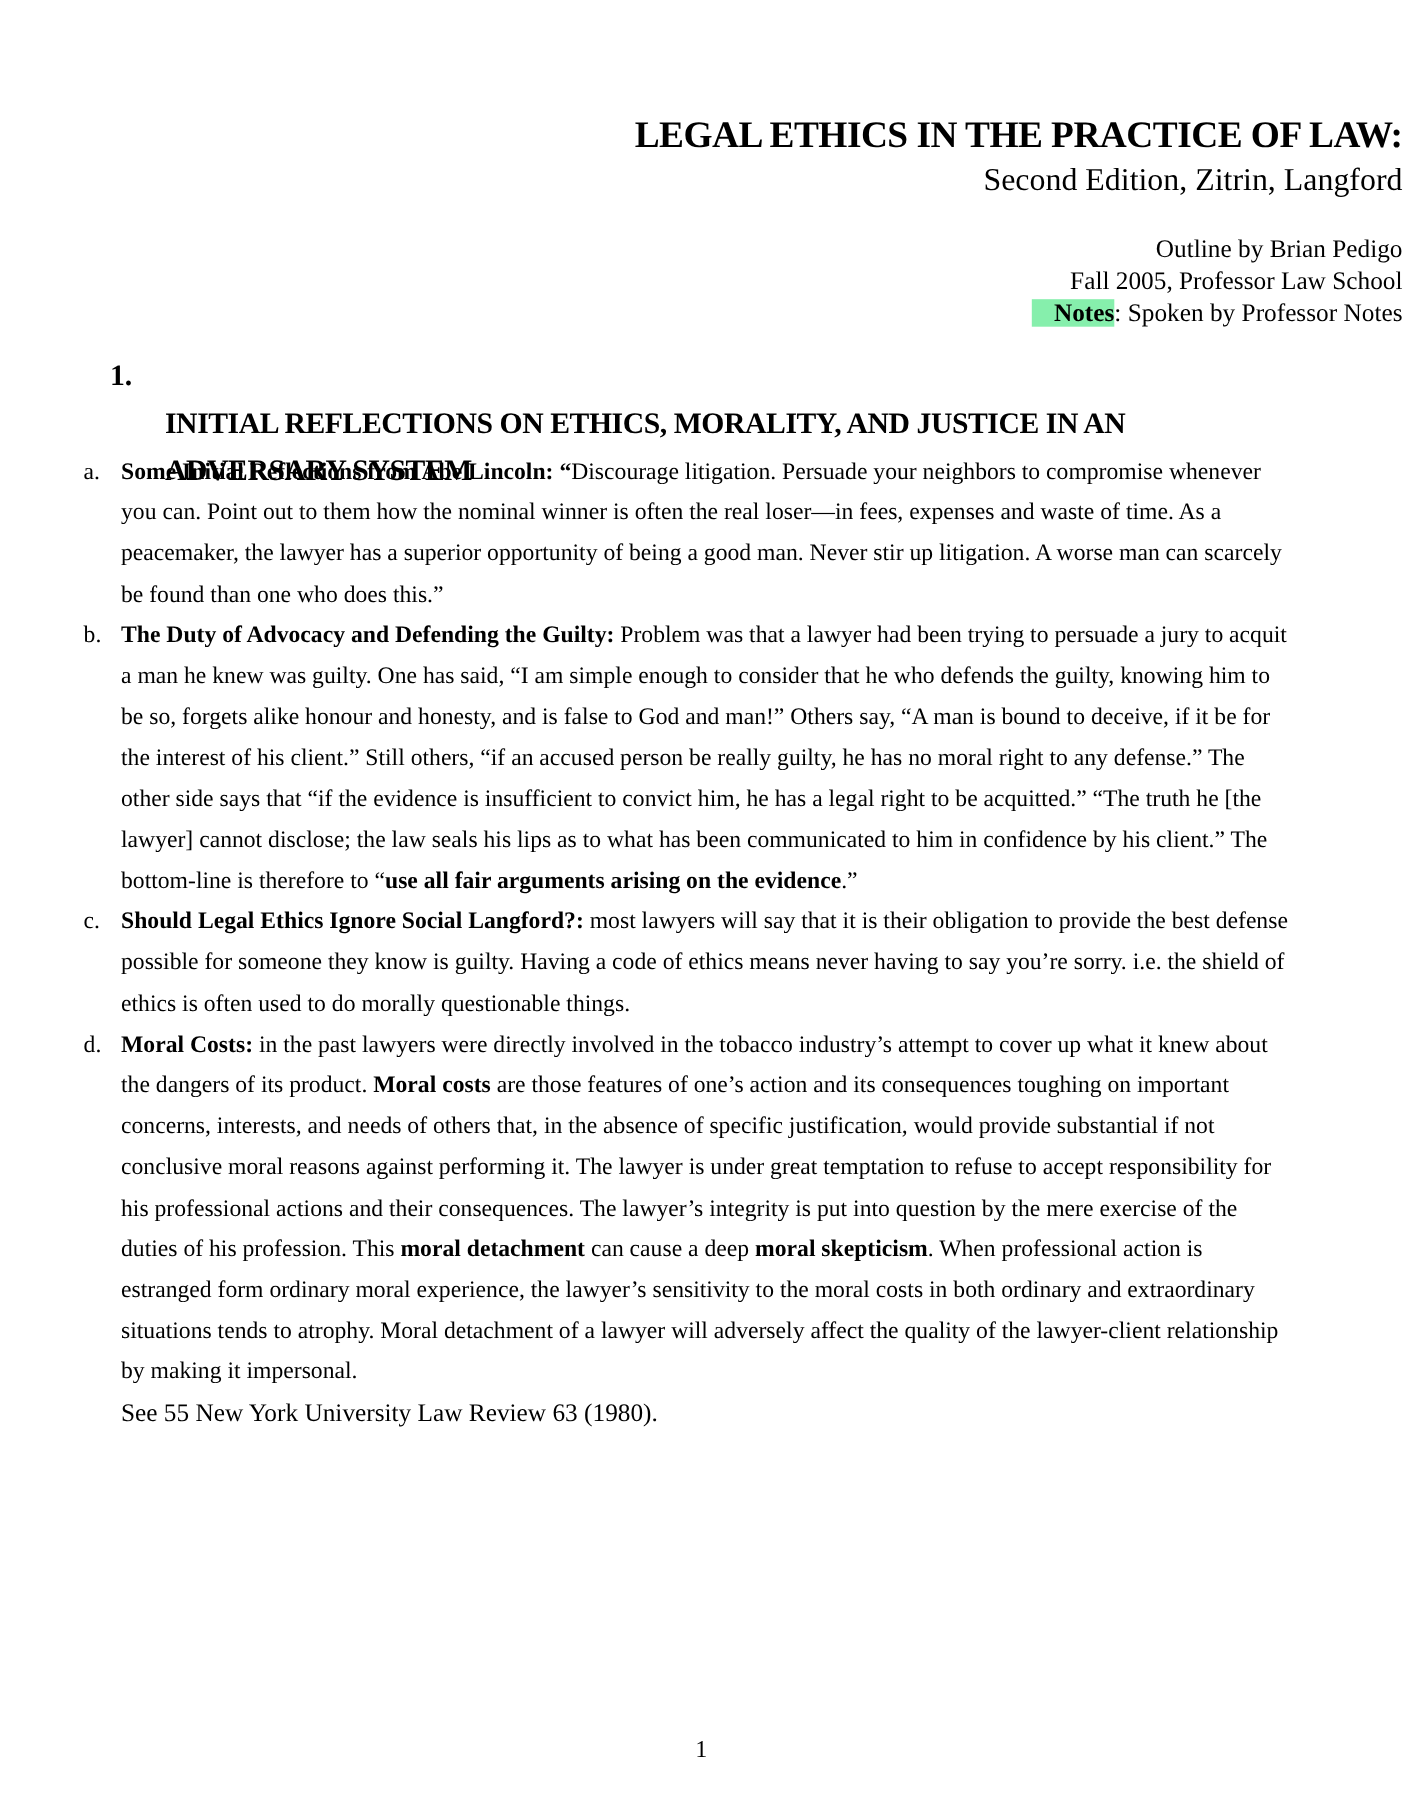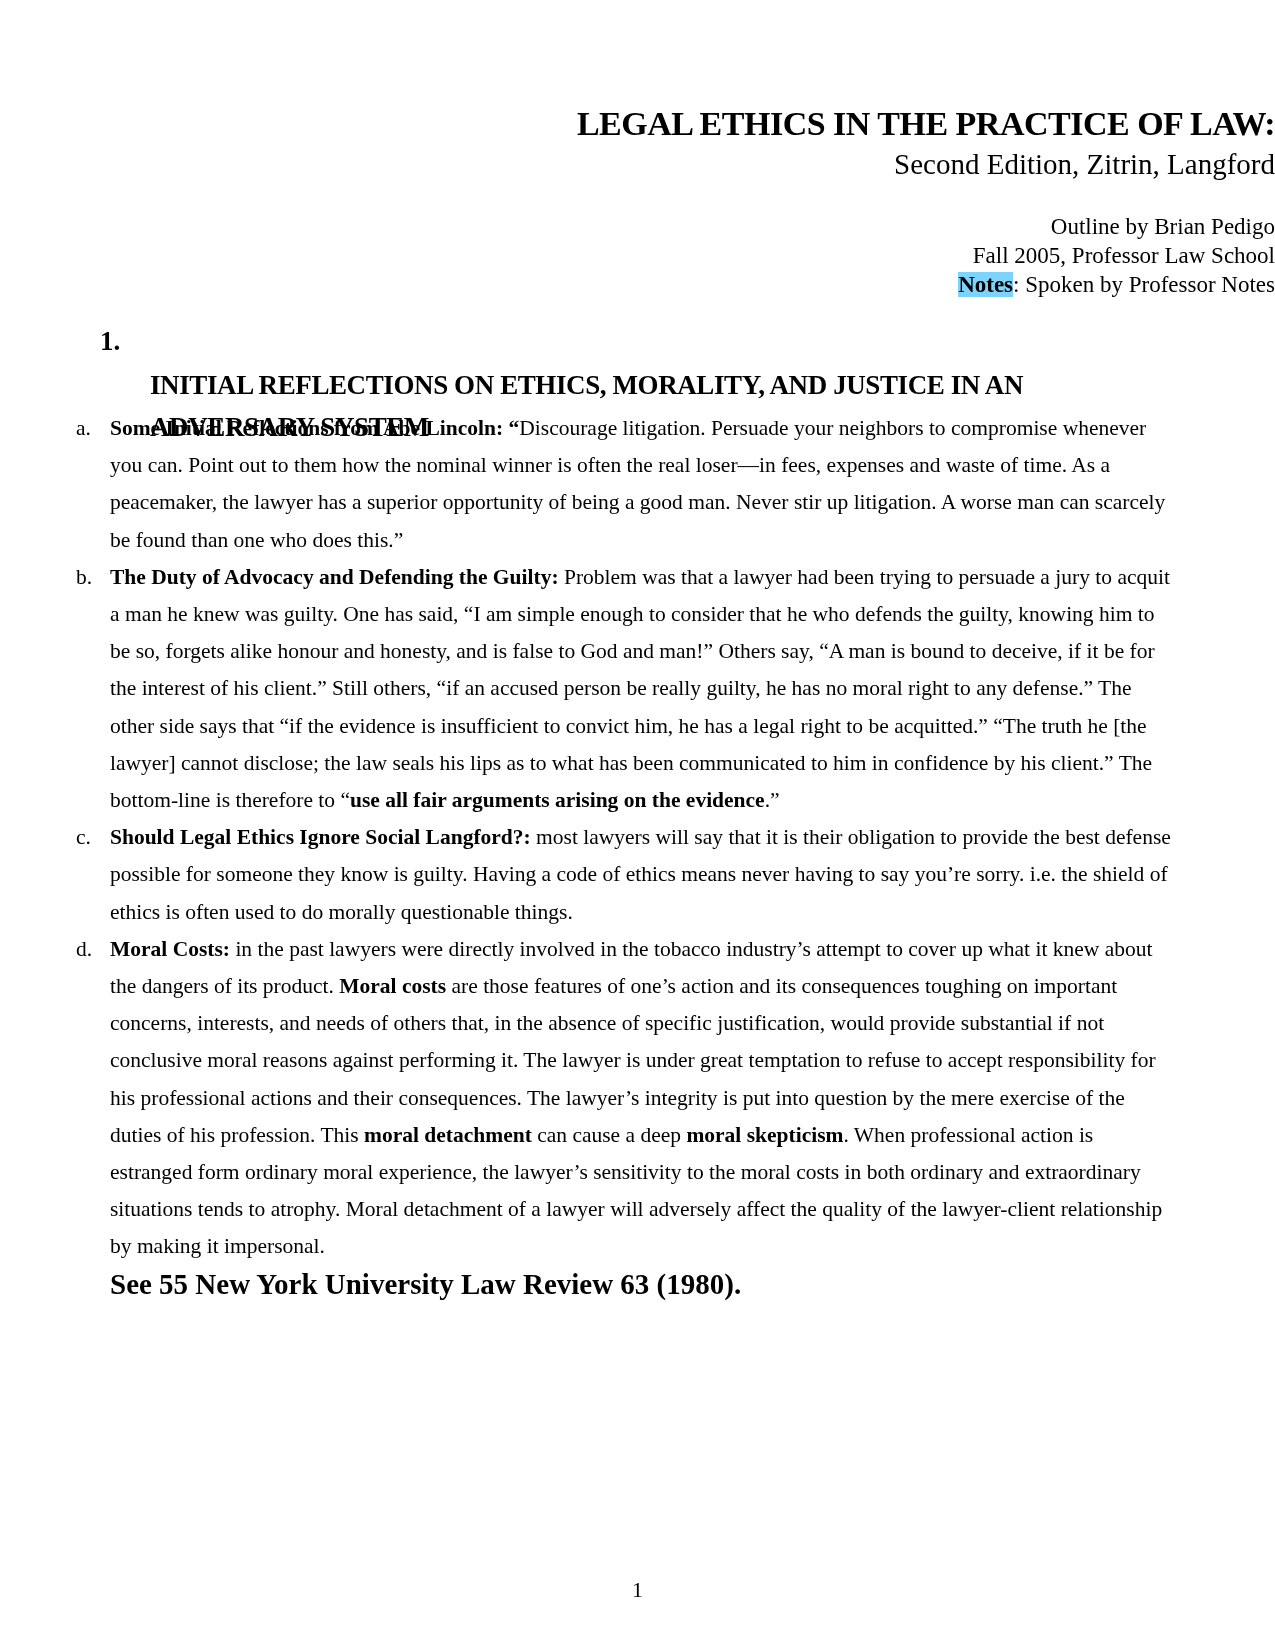--- a/index.html
+++ b/index.html
@@ -30,37 +30,37 @@
   }
   .sec-title {
     margin-left: 50px; font-weight: bold; font-size: 27px; line-height: 42px; letter-spacing: -0.4px; margin-top: 44px;
   }
   .items {
     position: absolute; left: 76px; top: 410px; width: 1100px;
   }
   .item { position: relative; padding-left: 34px; font-size: 21.5px; line-height: 37.2px; }
   .item .letter { position: absolute; left: 0; top: 0; }
   .item b { font-weight: bold; }
-  .cite { padding-left: 34px; font-size: 29px; line-height: 37.2px; font-weight: bold; }
+  .cite { padding-left: 34px; font-size: 23px; line-height: 37.2px; }
   .pagenum {
     position: absolute; left: 0; width: 1275px; top: 1576px; text-align: center;
     font-size: 22px; line-height: 28px;
   }
 </style>
 </head>
 <body>
 
 <div class="page">
   <div class="title">LEGAL ETHICS IN THE PRACTICE OF LAW:</div>
   <div class="subtitle">Second Edition, Zitrin, Langford</div>
 
   <div class="meta">
     <span class="line">Outline by Brian Pedigo</span>
     <span class="line">Fall 2005, Professor Law School</span>
-    <span class="line"><span class="hl" style="background: #7dd3fc;">Notes</span><span>: Spoken by Professor Notes</span></span>
+    <span class="line"><span class="hl" style="background: #86efac; padding-left: 20px;">Notes</span><span>: Spoken by Professor Notes</span></span>
   </div>
 
   <div class="section">
     <span class="sec-num">1.</span>
     <div class="sec-title">INITIAL REFLECTIONS ON ETHICS, MORALITY, AND JUSTICE IN AN ADVERSARY SYSTEM</div>
   </div>
 
   <div class="items">
     <div class="item">
       <span class="letter">a.</span>

